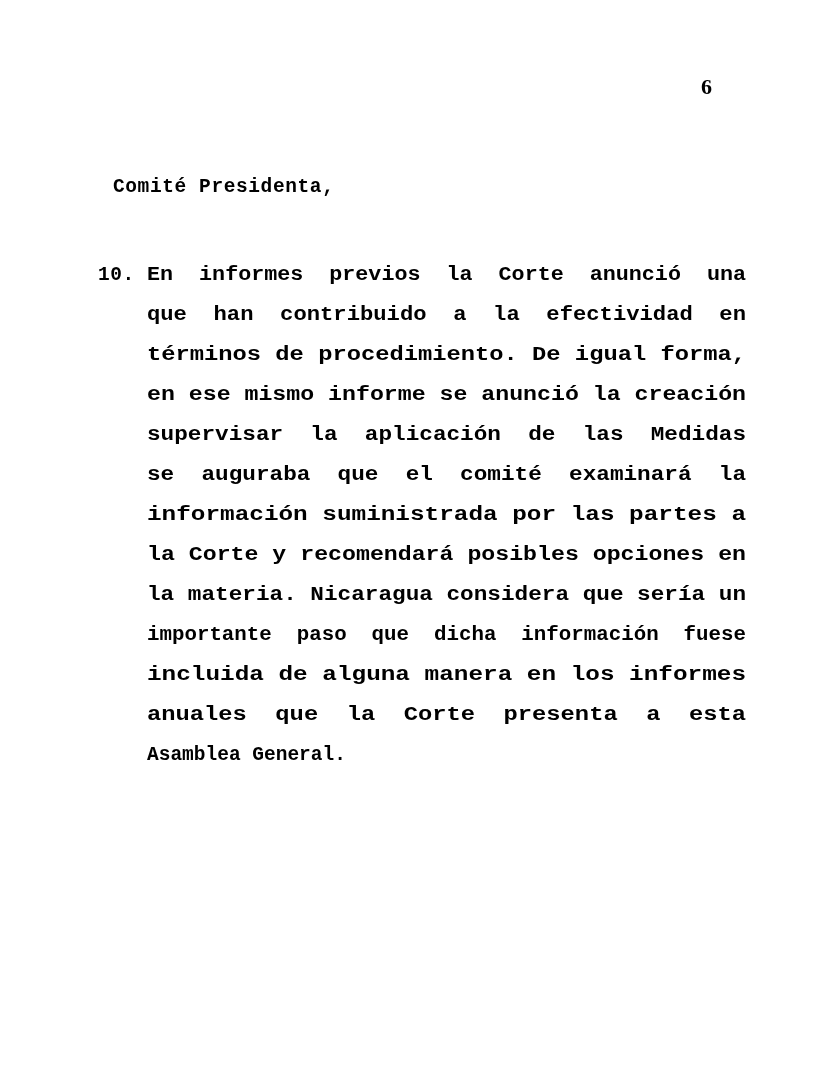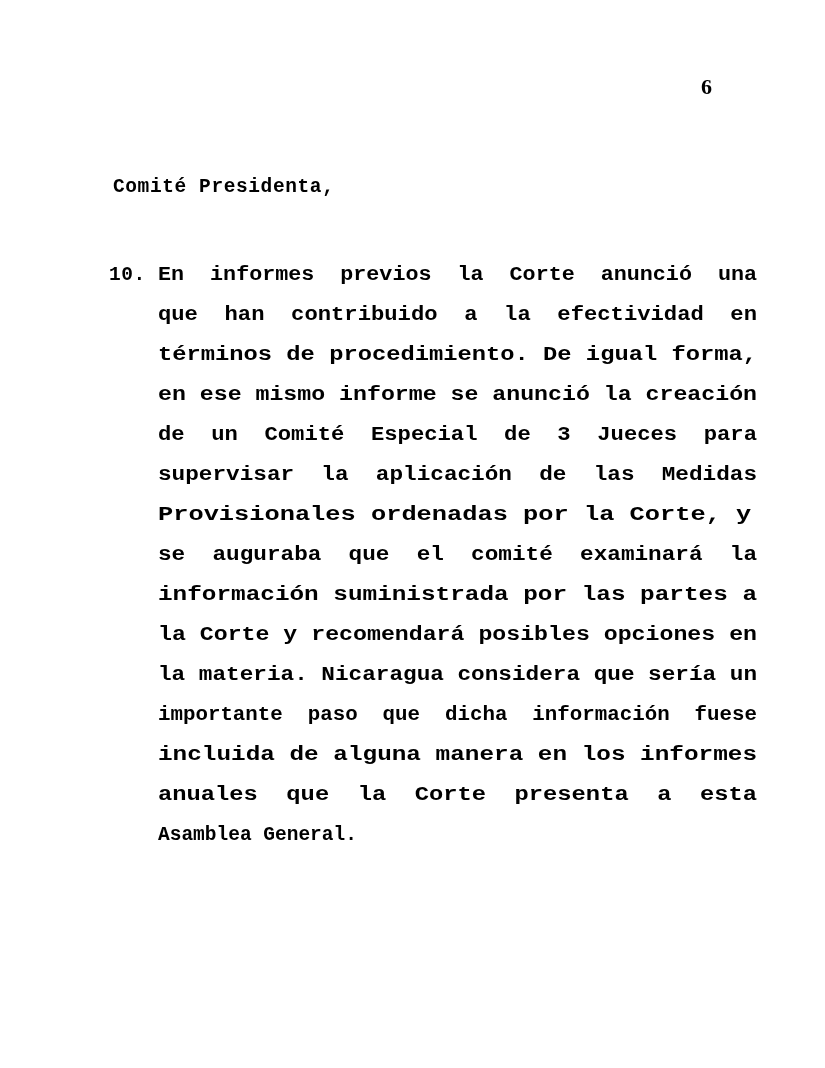--- a/index.html
+++ b/index.html
@@ -48,21 +48,21 @@
     font-size: 19.5px;
     line-height: 26px;
     letter-spacing: 0.6px;
     white-space: pre;
   }
 
   
   .para {
     position: absolute;
     top: 255px;
-    left: 109px;
+    left: 98px;
     width: 600px;
   }
 
   .para-line {
     position: relative;
     height: 40px;
     line-height: 40px;
     font-weight: bold;
     font-size: 19.5px;
     white-space: nowrap;
@@ -120,27 +120,21 @@
         <div class="para-line">
           <div class="line-body"><span style="transform: scaleX(1.1375);">que  han  contribuido  a  la  efectividad  en</span></div>
         </div>
         <div class="para-line">
           <div class="line-body"><span style="transform: scaleX(1.2188);">términos de procedimiento. De igual forma,</span></div>
         </div>
         <div class="para-line">
           <div class="line-body"><span style="transform: scaleX(1.1904);">en ese mismo informe se anunció la creación</span></div>
         </div>
         <div class="para-line">
-          <div class="line-body"><span style="transform: scaleX(1.1375);">de  un  Comité  Especial  de  3  Jueces  para</span></div>
-        </div>
-        <div class="para-line">
           <div class="line-body"><span style="transform: scaleX(1.1634);">supervisar  la  aplicación  de  las  Medidas</span></div>
-        </div>
-        <div class="para-line">
-          <div class="line-body"><span style="transform: scaleX(1.3);">Provisionales ordenadas por la Corte, y</span></div>
         </div>
         <div class="para-line">
           <div class="line-body"><span style="transform: scaleX(1.1634);">se  auguraba  que  el  comité  examinará  la</span></div>
         </div>
         <div class="para-line">
           <div class="line-body"><span style="transform: scaleX(1.2485);">información suministrada por las partes a</span></div>
         </div>
         <div class="para-line">
           <div class="line-body"><span style="transform: scaleX(1.1904);">la Corte y recomendará posibles opciones en</span></div>
         </div>

